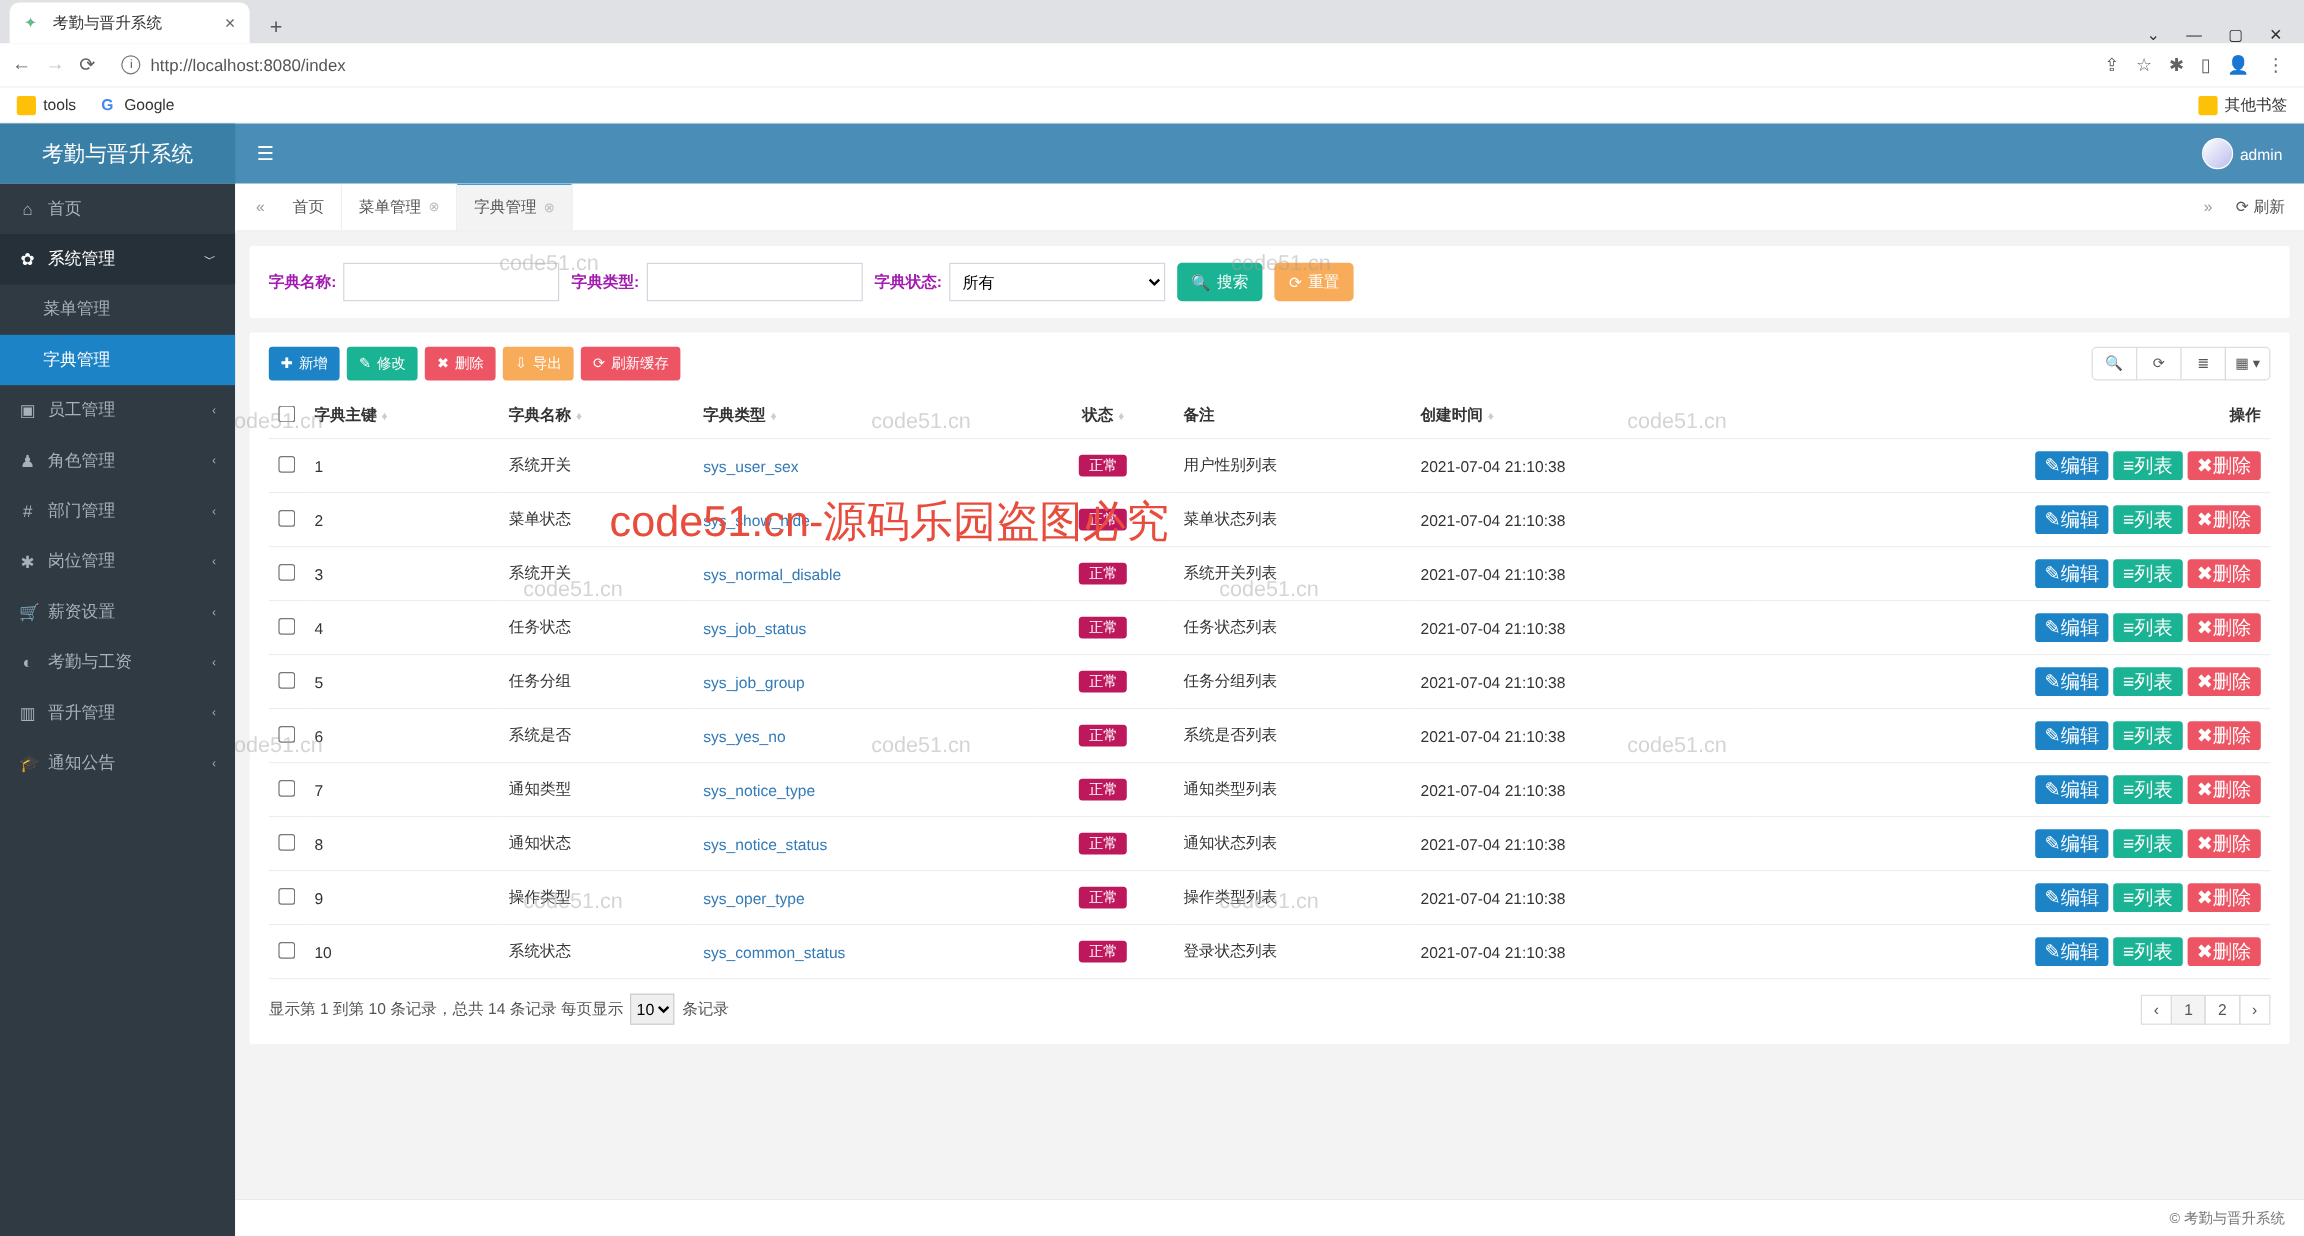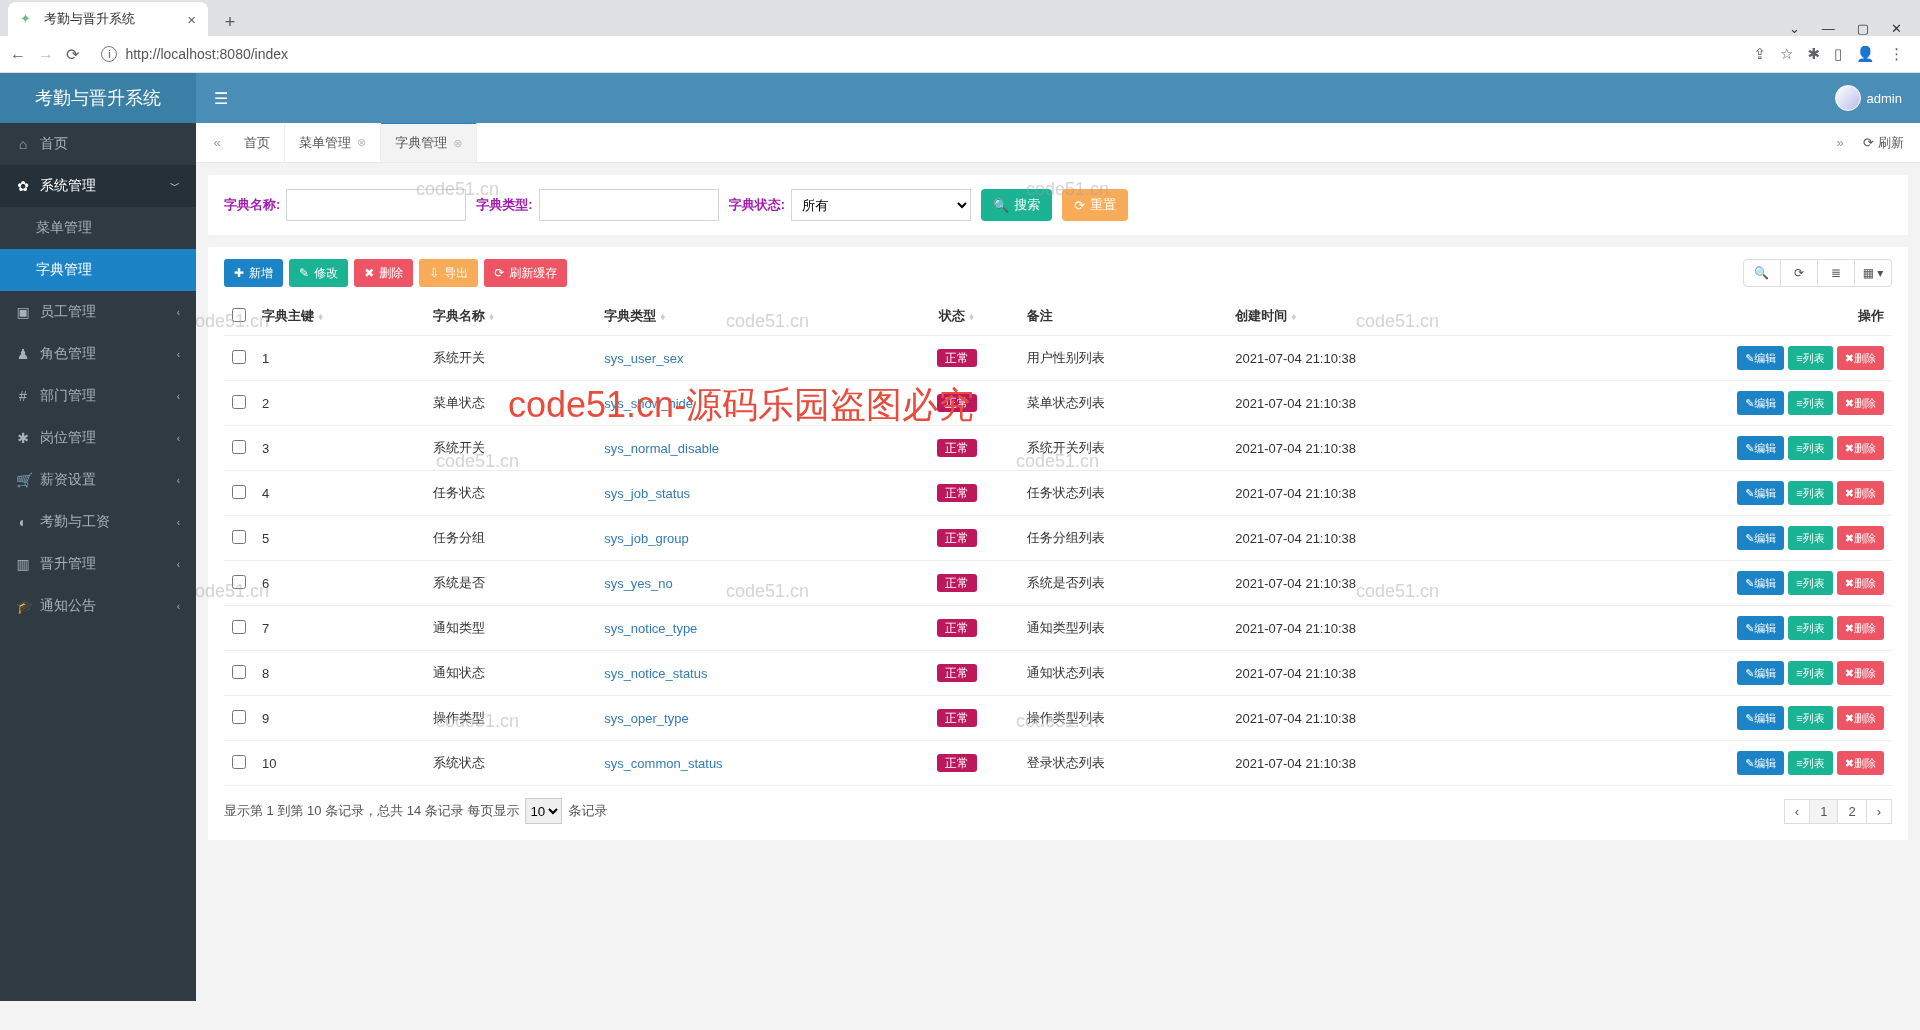--- a/index.html
+++ b/index.html
@@ -78,21 +78,21 @@
 .toolbar .r .btn-outline:last-child { border-radius: 0 4px 4px 0; }
 
 table { width: 100%; border-collapse: collapse; }
 th, td { padding: 10px 8px; text-align: left; border-bottom: 1px solid #eee; font-size: 13px; }
 th { color: #333; font-weight: 600; position: relative; }
 th .sort { color: #ccc; font-size: 10px; margin-left: 4px; }
 .chk { width: 14px; height: 14px; }
 .link { color: #337ab7; cursor: pointer; }
 .badge { background: #be185d; color: #fff; padding: 2px 8px; border-radius: 3px; font-size: 12px; }
 .row-actions { display: flex; gap: 4px; justify-content: flex-end; }
-.btn-xs { height: 24px; padding: 0 8px; font-size: 11px; border: none; border-radius: 3px; color: #fff; cursor: pointer; display: inline-flex; align-items: center; gap: 3px; }
+.btn-xs { height: 24px; padding: 0 8px; font-size: 16px; border: none; border-radius: 3px; color: #fff; cursor: pointer; display: inline-flex; align-items: center; gap: 3px; }
 .bx-blue { background: #1c84c6; }
 .bx-teal { background: #1ab394; }
 .bx-red { background: #ed5565; }
 
 .pager-row { display: flex; align-items: center; margin-top: 12px; color: #555; }
 .pager-row .pgsel { height: 26px; border: 1px solid #ccc; margin: 0 6px; }
 .pager { margin-left: auto; display: flex; }
 .pager .pg { border: 1px solid #ddd; padding: 4px 10px; margin-left: -1px; cursor: pointer; color: #555; }
 .pager .pg.active { background: #f4f4f4; }
 
@@ -129,20 +129,34 @@
       <span>http://localhost:8080/index</span>
     </div>
     <div class="ext-icons">
       <span>⇪</span>
       <span>☆</span>
       <span>✱</span>
       <span>▯</span>
       <span>👤</span>
       <span>⋮</span>
     </div>
+  </div>
+  <div class="bm-bar">
+    <div class="bm-item">
+        <span class="bm-ico"></span>
+        <span>tools</span>
+      </div>
+    <div class="bm-item">
+        <span class="bm-g" style="color:#4285f4">G</span>
+        <span>Google</span>
+      </div>
+    <div class="bm-item bm-right">
+        <span class="bm-ico"></span>
+        <span>其他书签</span>
+      </div>
   </div>
 </div>
 
 <div class="app">
   <div class="topbar">
     <div class="brand">考勤与晋升系统</div>
     <div class="hamb">☰</div>
     <div class="top-right">
       <div class="avatar"></div>
       <span>admin</span>
@@ -486,15 +500,18 @@
             <div class="pager">
               <div class="pg">‹</div>
               <div class="pg active">1</div>
               <div class="pg">2</div>
               <div class="pg">›</div>
             </div>
           </div>
         </div>
       </div>
 
+      <div class="footer">
+        <span>© 考勤与晋升系统</span>
+      </div>
     </div>
   </div>
 </div>
 
 </body></html>

